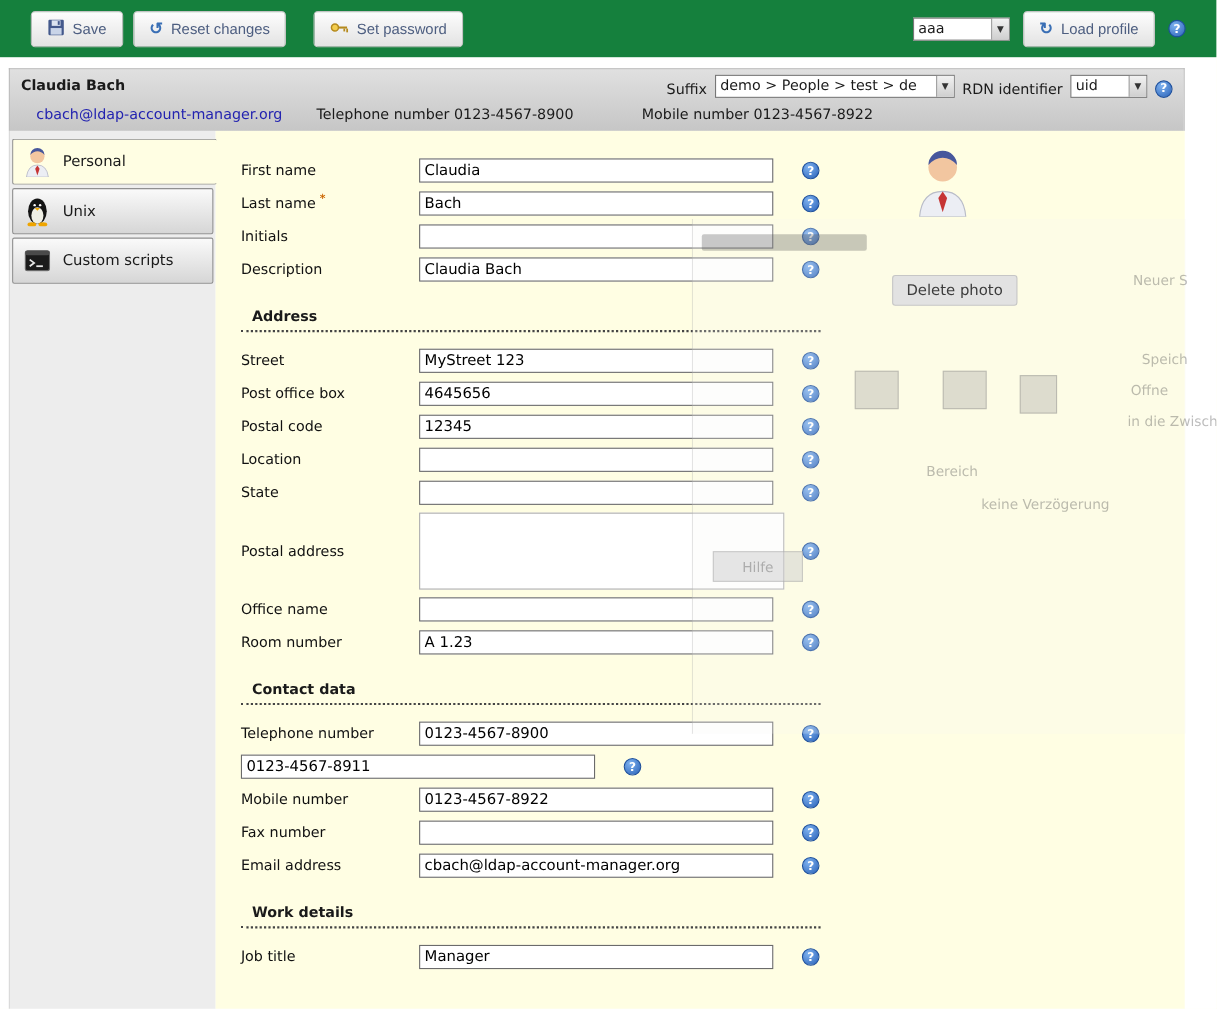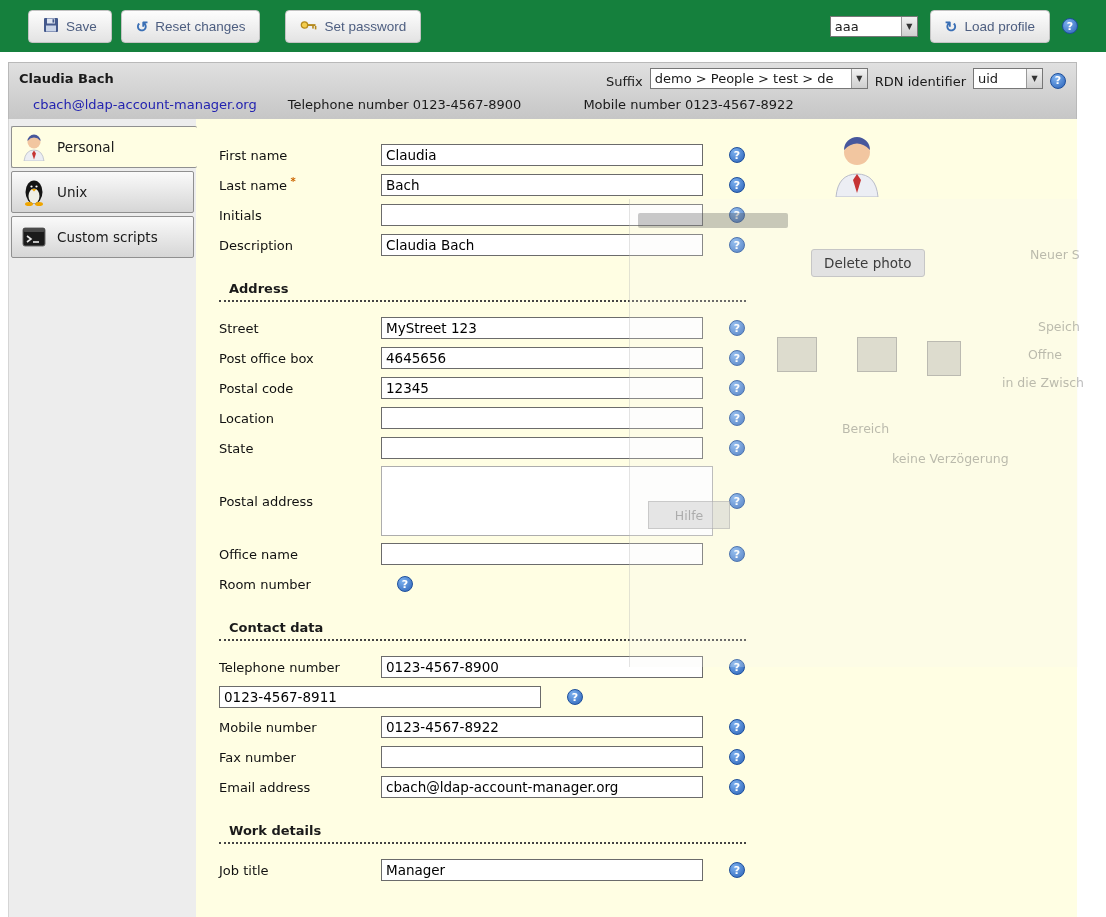--- a/index.html
+++ b/index.html
@@ -74,21 +74,21 @@
 
   
   .ghost { position:absolute; left:433px; top:80px; width:449px; height:468px;
     pointer-events:none; z-index:1; background:rgba(244,244,240,0.22);
     border-left:1px solid rgba(150,150,150,0.25); }
   .ghost * { position:absolute; color:rgba(80,80,80,0.38); font-size:12.5px; white-space:nowrap; }
   .g-strip { left:8px; top:14px; width:150px; height:15px; background:rgba(80,80,80,0.30); border-radius:2px; }
   .g-sq { width:40px; height:35px; background:rgba(160,160,160,0.35); border:1px solid rgba(110,110,110,0.3); }
   .g-sq1 { left:147px; top:138px; } .g-sq2 { left:227px; top:138px; } .g-sq3 { left:297px; top:142px; width:34px; }
   .g-t1 { left:400px; top:48px; } .g-t2 { left:408px; top:120px; } .g-t3 { left:398px; top:148px; }
-  .g-t4 { left:372px; top:176px; }
+  .g-t4 { left:395px; top:176px; }
   .g-t5 { left:212px; top:222px; } .g-t6 { left:262px; top:252px; }
   .g-hilfe { left:18px; top:302px; width:82px; height:28px; background:rgba(205,205,205,0.5);
     border:1px solid rgba(150,150,150,0.35); display:flex; align-items:center; justify-content:center; }
 </style>
 </head>
 <body>
 
 <div class="toolbar">
   <button class="btn">
     <span class="tab-icon">
@@ -301,20 +301,23 @@
           </div>
           <div class="form-row">
             <span class="field-label">Office name</span>
             <span class="input-wrap">
               <input type="text" class="field-input" style="">
             </span>
             <span class="help-icon">?</span>
           </div>
           <div class="form-row">
             <span class="field-label">Room number</span>
+            <span class="input-wrap">
+              <input type="text" class="field-input" value="A 1.23" style="">
+            </span>
             <span class="help-icon">?</span>
           </div>
           <div class="section-title">Contact data</div>
           <div class="form-row">
             <span class="field-label">Telephone number</span>
             <span class="input-wrap">
               <input type="text" class="field-input" value="0123-4567-8900" style="">
             </span>
             <span class="help-icon">?</span>
           </div>

